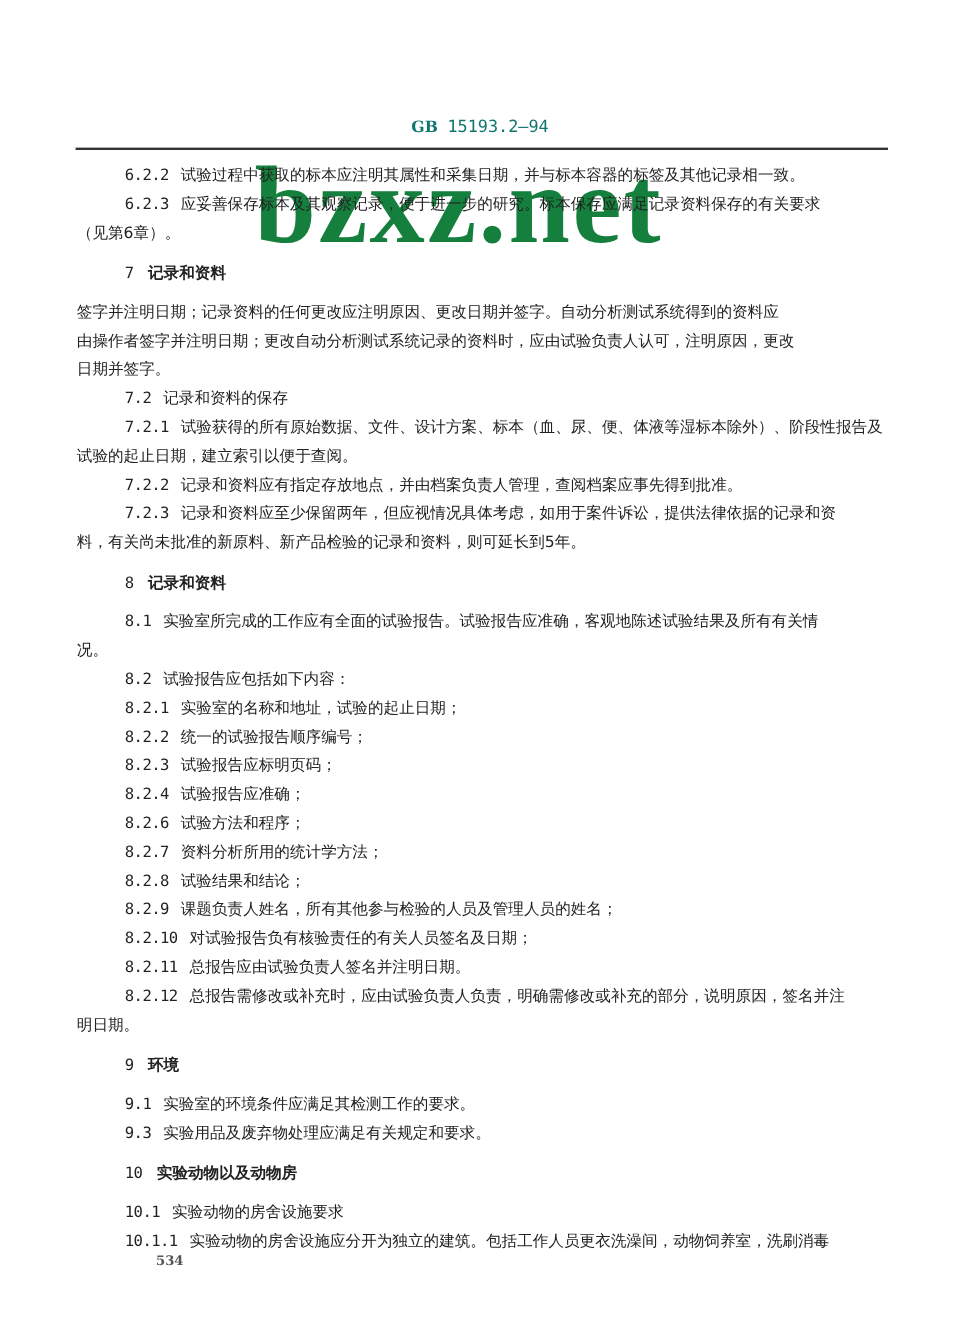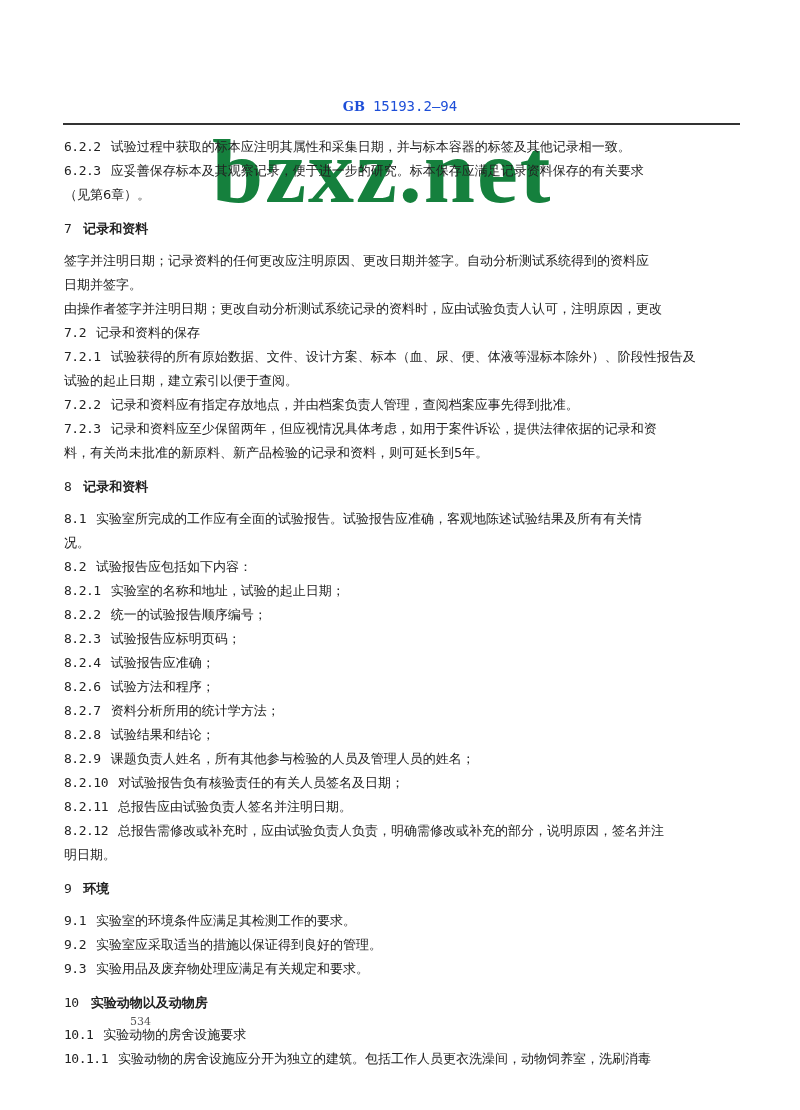--- a/index.html
+++ b/index.html
@@ -8,39 +8,39 @@
       font-family: "DejaVu Sans", sans-serif; color: #222;
     }
     .watermark {
       position: absolute; left: 212px; top: 118px;
       font-family: Liberation Serif, serif; font-weight: bold;
       font-size: 92px; color: #15803d; letter-spacing: 2px;
       z-index: 0; user-select: none;
     }
     .header-title {
       position: absolute; top: 98px; left: 0; width: 800px; text-align: center;
-      font-family: "DejaVu Sans Mono", monospace; font-size: 14px; color: #1d4ed8;
+      font-family: "DejaVu Sans Mono", monospace; font-size: 14px; color: #0f766e;
       z-index: 2;
     }
     .header-title .gb { font-family: "DejaVu Serif", serif; font-weight: bold; font-size: 13px; margin-right: 8px; }
     .header-rule {
       position: absolute; top: 123px; left: 63px; width: 677px; height: 2px; background: #333; z-index: 2;
     }
     .content {
       position: absolute; left: 64px; top: 135px; width: 678px; z-index: 2;
       font-size: 13px; line-height: 24px;
     }
     .line { white-space: nowrap; }
-    .num { font-family: "DejaVu Sans Mono", monospace; letter-spacing: -0.5px; margin-right: 10px; }
+    .num { font-family: "DejaVu Sans Mono", monospace; letter-spacing: -0.5px; margin-right: 10px; margin-left: 40px; }
     .heading { font-weight: bold; margin-top: 10px; margin-bottom: 8px; }
     .heading .num { font-weight: normal; margin-right: 12px; }
     .cont { text-indent: 0; }
     .page-num {
-      position: absolute; left: 130px; top: 1015px; font-family: "DejaVu Serif", serif;
-      font-size: 11px; color: #555; z-index: 2;
+      position: absolute; left: 130px; top: 1044px; font-family: "DejaVu Serif", serif;
+      font-size: 11px; color: #555; z-index: 2; font-weight: bold;
     }
   </style>
 </head>
 <body>
 
 <div class="watermark">bzxz.net</div>
 
 <div class="header-title">
   <span class="gb">GB</span><span>15193.2—94</span>
 </div>
@@ -52,22 +52,22 @@
     </div>
     <div>
       <div class="line"><span class="num">6.2.3</span><span>应妥善保存标本及其观察记录，便于进一步的研究。标本保存应满足记录资料保存的有关要求</span></div>
       <div class="line cont">（见第6章）。</div>
     </div>
     <div class="heading">
       <div class="line"><span class="num">7</span><span>记录和资料</span></div>
     </div>
     <div>
       <div class="line cont">签字并注明日期；记录资料的任何更改应注明原因、更改日期并签字。自动分析测试系统得到的资料应</div>
+      <div class="line cont">由操作者签字并注明日期；更改自动分析测试系统记录的资料时，应由试验负责人认可，注明原因，更改</div>
       <div class="line cont">日期并签字。</div>
-      <div class="line cont">由操作者签字并注明日期；更改自动分析测试系统记录的资料时，应由试验负责人认可，注明原因，更改</div>
     </div>
     <div>
       <div class="line"><span class="num">7.2</span><span>记录和资料的保存</span></div>
     </div>
     <div>
       <div class="line"><span class="num">7.2.1</span><span>试验获得的所有原始数据、文件、设计方案、标本（血、尿、便、体液等湿标本除外）、阶段性报告及</span></div>
       <div class="line cont">试验的起止日期，建立索引以便于查阅。</div>
     </div>
     <div>
       <div class="line"><span class="num">7.2.2</span><span>记录和资料应有指定存放地点，并由档案负责人管理，查阅档案应事先得到批准。</span></div>
@@ -120,23 +120,20 @@
       <div class="line"><span class="num">8.2.12</span><span>总报告需修改或补充时，应由试验负责人负责，明确需修改或补充的部分，说明原因，签名并注</span></div>
       <div class="line cont">明日期。</div>
     </div>
     <div class="heading">
       <div class="line"><span class="num">9</span><span>环境</span></div>
     </div>
     <div>
       <div class="line"><span class="num">9.1</span><span>实验室的环境条件应满足其检测工作的要求。</span></div>
     </div>
     <div>
-      <div class="line"><span class="num">9.2</span><span>实验室应采取适当的措施以保证得到良好的管理。</span></div>
-    </div>
-    <div>
       <div class="line"><span class="num">9.3</span><span>实验用品及废弃物处理应满足有关规定和要求。</span></div>
     </div>
     <div class="heading">
       <div class="line"><span class="num">10</span><span>实验动物以及动物房</span></div>
     </div>
     <div>
       <div class="line"><span class="num">10.1</span><span>实验动物的房舍设施要求</span></div>
     </div>
     <div>
       <div class="line"><span class="num">10.1.1</span><span>实验动物的房舍设施应分开为独立的建筑。包括工作人员更衣洗澡间，动物饲养室，洗刷消毒</span></div>

